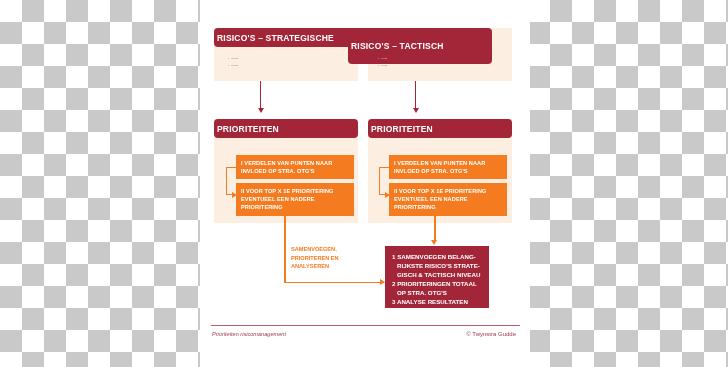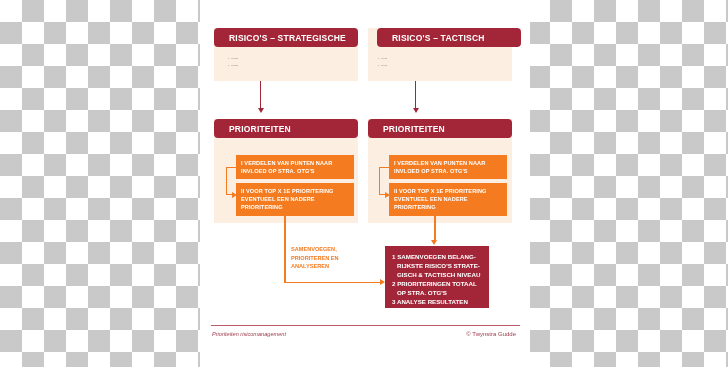--- a/index.html
+++ b/index.html
@@ -20,21 +20,21 @@
     background-position:0 0,22px 22px;
   }
   .white-strip{position:absolute;left:200px;top:0;width:330px;height:367px;background:#ffffff;}
 
   .panel{position:absolute;background:#fdeee2;}
 
   .hdr{
     position:absolute;background:#a32638;color:#ffffff;
     border-radius:4px;
     font-weight:bold;font-size:8.5px;letter-spacing:.2px;
-    display:flex;align-items:center;padding-left:15px;
+    display:flex;align-items:center;padding-left:3px;
     box-sizing:border-box;
     text-transform:uppercase;
   }
   .bullets{position:absolute;font-size:3.4px;color:#b8a79e;line-height:7px;}
   .bullets div::before{content:"\2022";margin-right:2px;font-size:3.4px;}
 
   .orange{
     position:absolute;background:#f47b20;color:#ffffff;
     font-size:5.6px;font-weight:bold;line-height:8px;
     padding:4px 5px;box-sizing:border-box;
@@ -105,21 +105,21 @@
 
   <div class="orange" style="left:236px;top:183px;width:118px;height:33px;">II VOOR TOP X 1E PRIORITERING EVENTUEEL EEN NADERE PRIORITERING</div>
 
   <div class="oline" style="left:284px;top:216px;width:1.6px;height:67px;"></div>
   <div class="oline" style="left:284px;top:281.5px;width:98px;height:1.6px;"></div>
   <div class="arrow-right-orange" style="left:380px;top:279px;"></div>
 
   <div class="note" style="left:291px;top:245px;width:70px;">SAMENVOEGEN, PRIORITEREN EN ANALYSEREN</div>
 
   <div class="panel" style="left:368px;top:28px;width:144px;height:53px;"></div>
-  <div class="hdr" style="left:377px;top:28px;width:144px;height:19px;">RISICO'S – TACTISCH</div>
+  <div class="hdr" style="left:348px;top:28px;width:144px;height:36px;">RISICO'S – TACTISCH</div>
   <div class="bullets" style="left:378px;top:56px;">
     <div>•••••</div>
     <div>•••••</div>
   </div>
 
   <div class="vline" style="left:415px;top:81px;height:29px;"></div>
   <div class="arrow-down-maroon" style="left:412.5px;top:108px;"></div>
 
   <div class="panel" style="left:368px;top:119px;width:144px;height:104px;"></div>
   <div class="hdr" style="left:368px;top:119px;width:144px;height:19px;">PRIORITEITEN</div>

